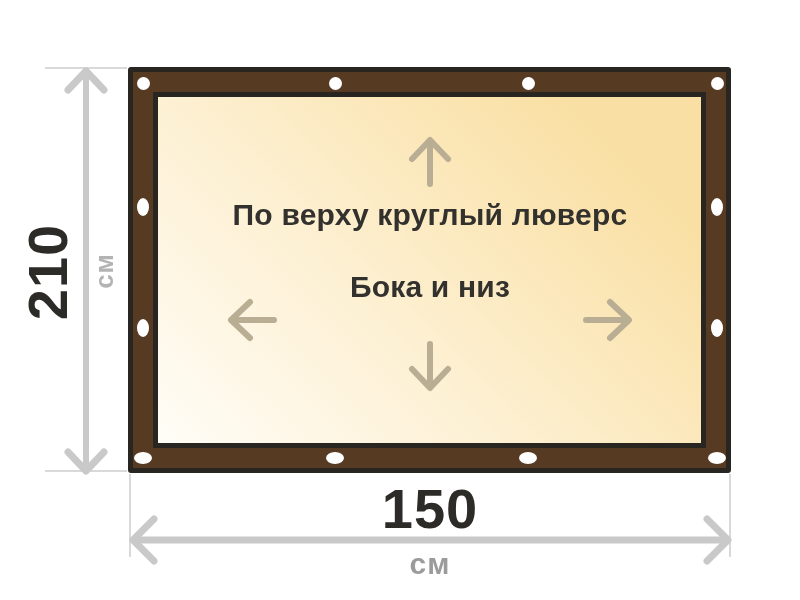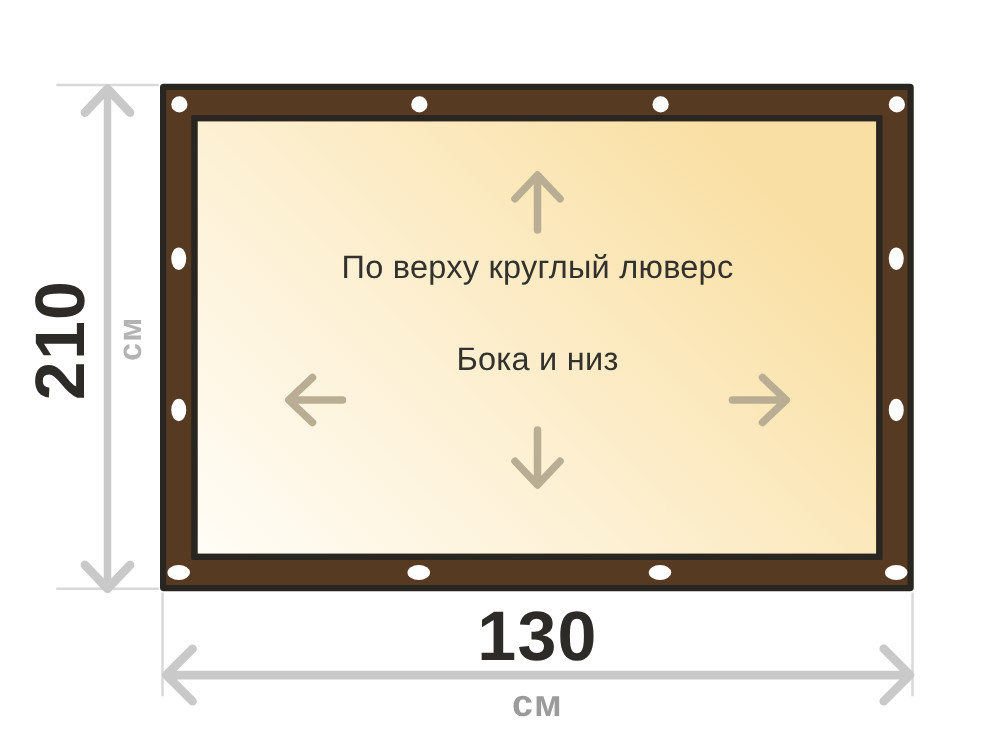--- a/index.html
+++ b/index.html
@@ -25,21 +25,21 @@
   }
   .banner-canvas{
     position:absolute;inset:20px;border:5px solid var(--frame-outline);
     background:linear-gradient(45deg,var(--canvas-gradient-start) 0%,var(--canvas-gradient-mid) 40%,var(--canvas-gradient-end) 85%);
     border-radius:1px;
   }
   .grommet{position:absolute;background:var(--grommet);border-radius:50%;}
 
   .note{
     position:absolute;left:180px;width:500px;text-align:center;
-    color:var(--annotation-text);font-size:26px;font-weight:400;letter-spacing:.2px;
+    color:var(--annotation-text);font-size:30px;font-weight:700;letter-spacing:.2px;
   }
   .note-top{top:198px;}
   .note-mid{top:271px;line-height:32px;}
 
   .dim-number{
     position:absolute;color:var(--number-text);font-weight:700;
     font-size:56px;letter-spacing:1px;text-align:center;white-space:nowrap;
   }
   .dim-unit{position:absolute;font-weight:700;text-align:center;white-space:nowrap;}
 
@@ -95,16 +95,16 @@
     </g>
   </svg>
 
   <div class="note note-top">По верху круглый люверс</div>
   <div class="note note-mid">
     <div>Бока и низ</div>
   </div>
 
   <div class="dim-number height-number">210</div>
   <div class="dim-unit height-unit">см</div>
-  <div class="dim-number width-number">130</div>
+  <div class="dim-number width-number">150</div>
   <div class="dim-unit width-unit">см</div>
 
 </div>
 
 </body></html>

